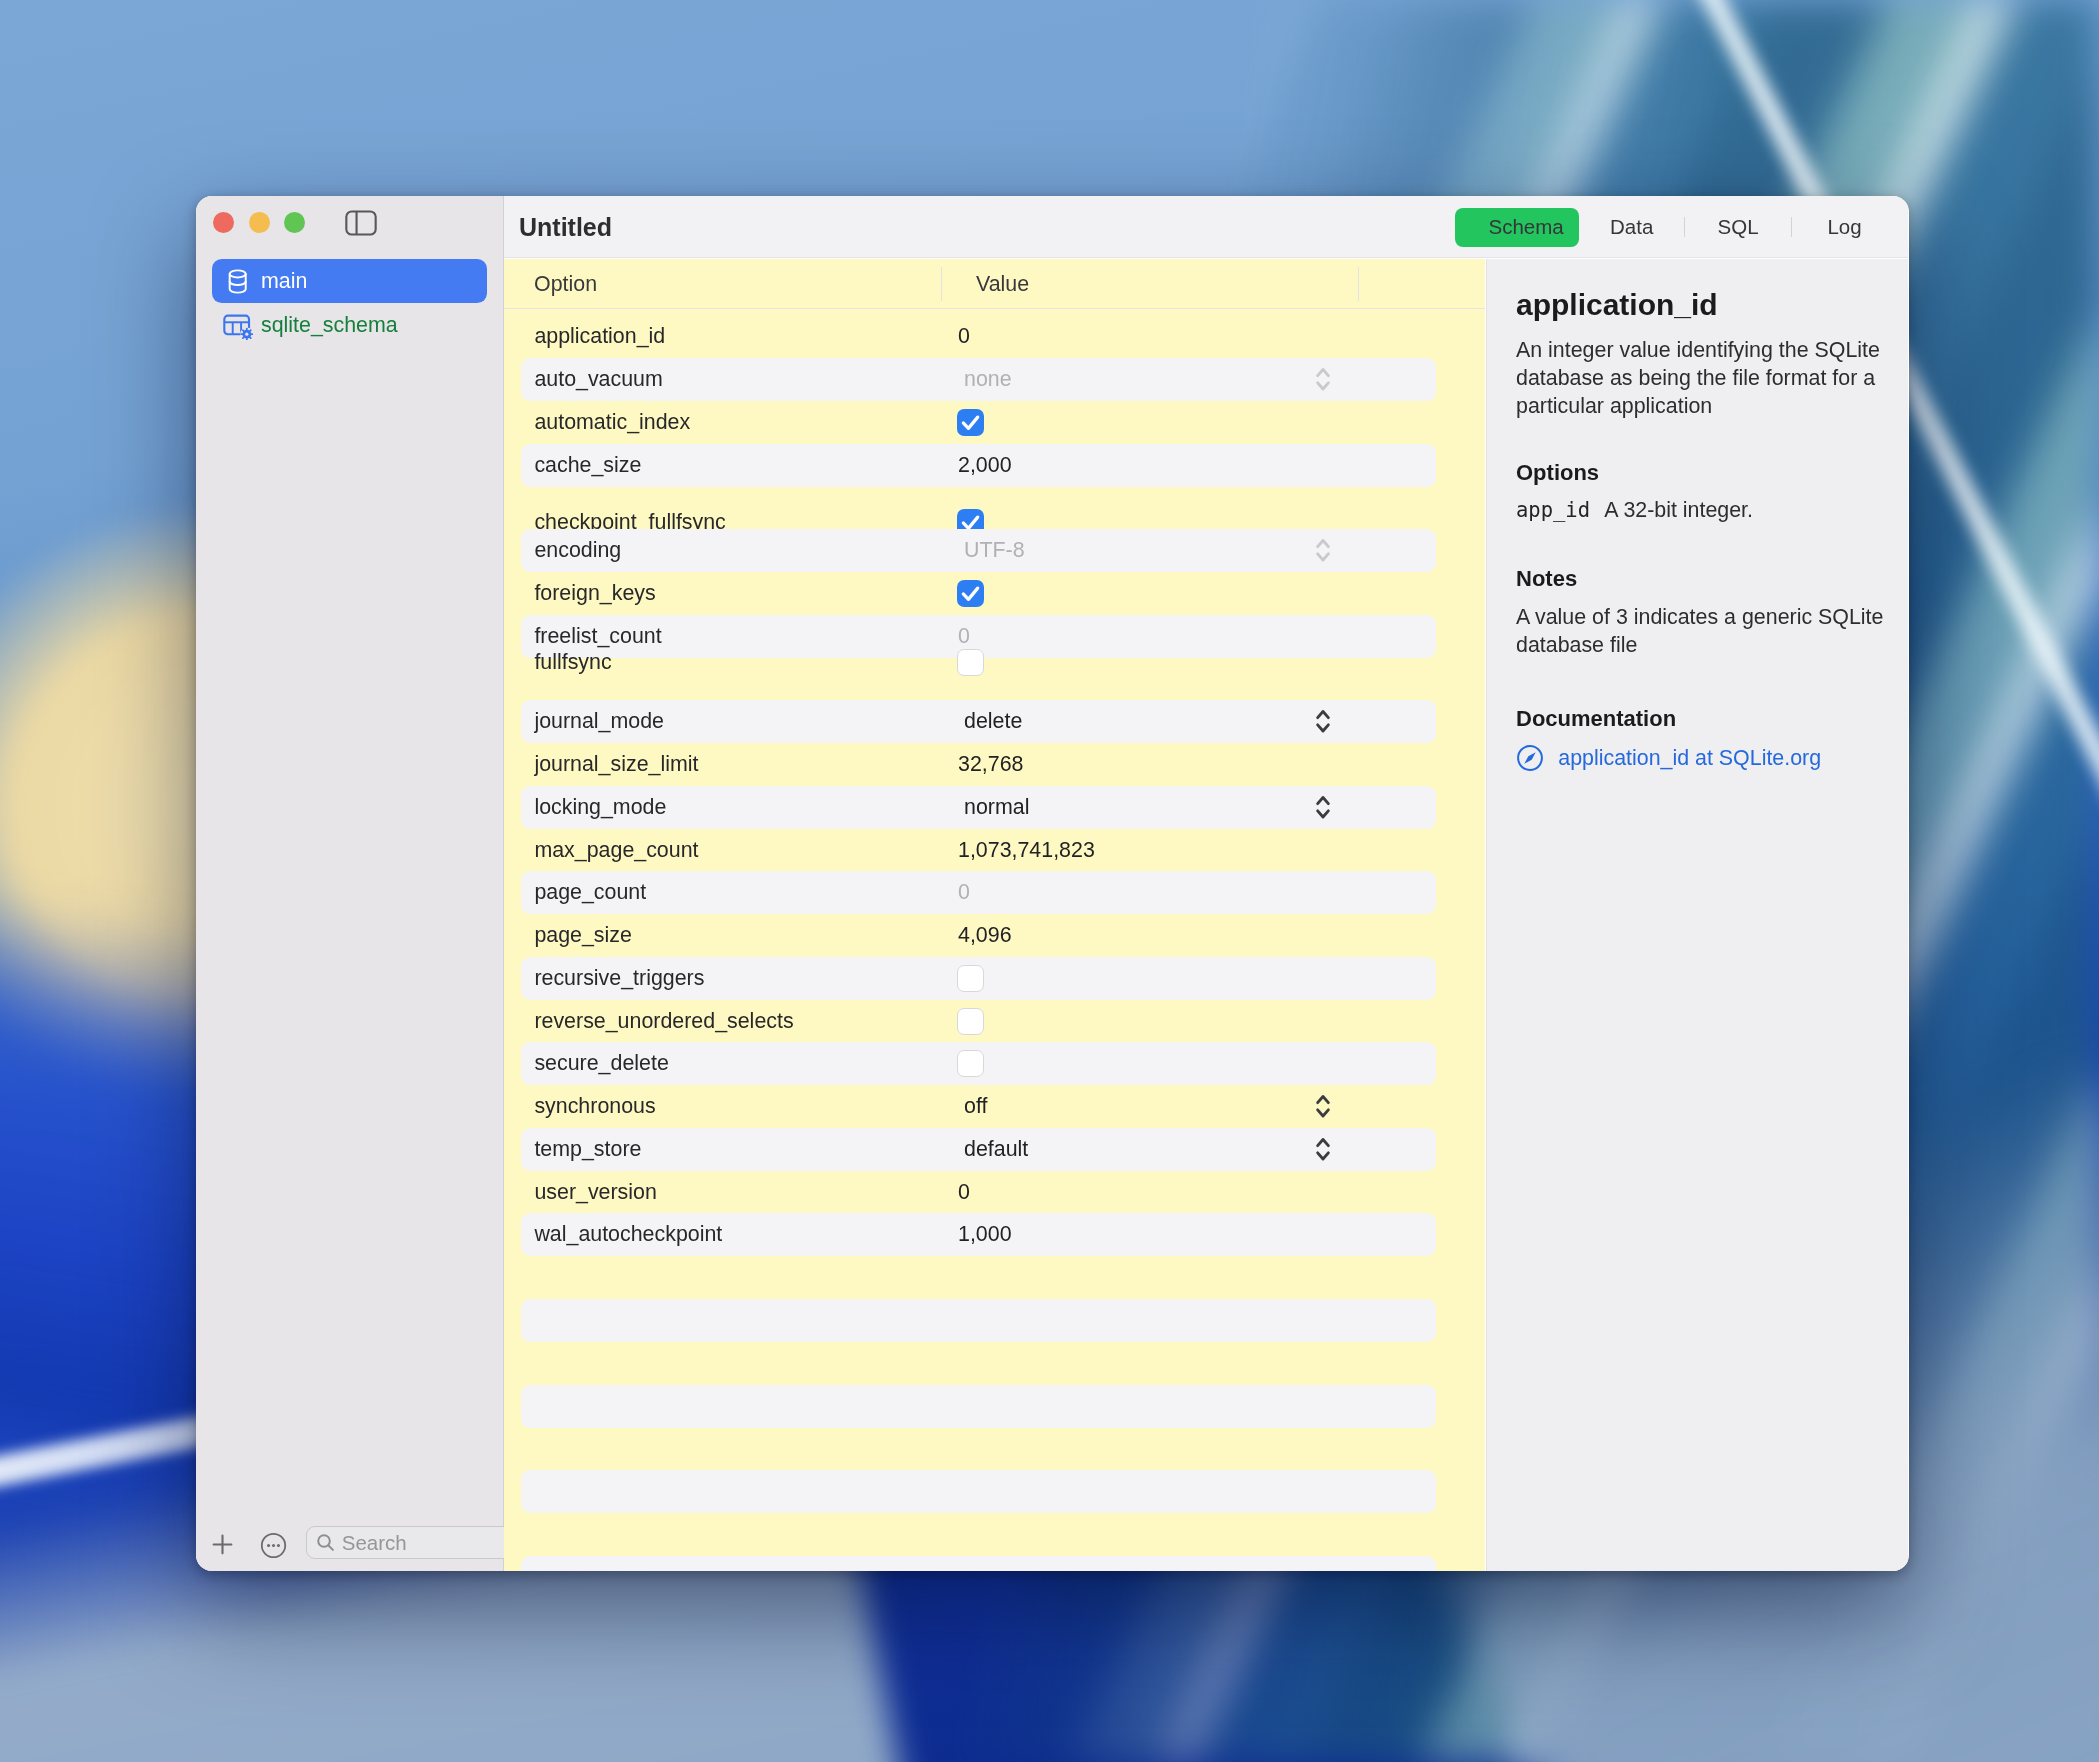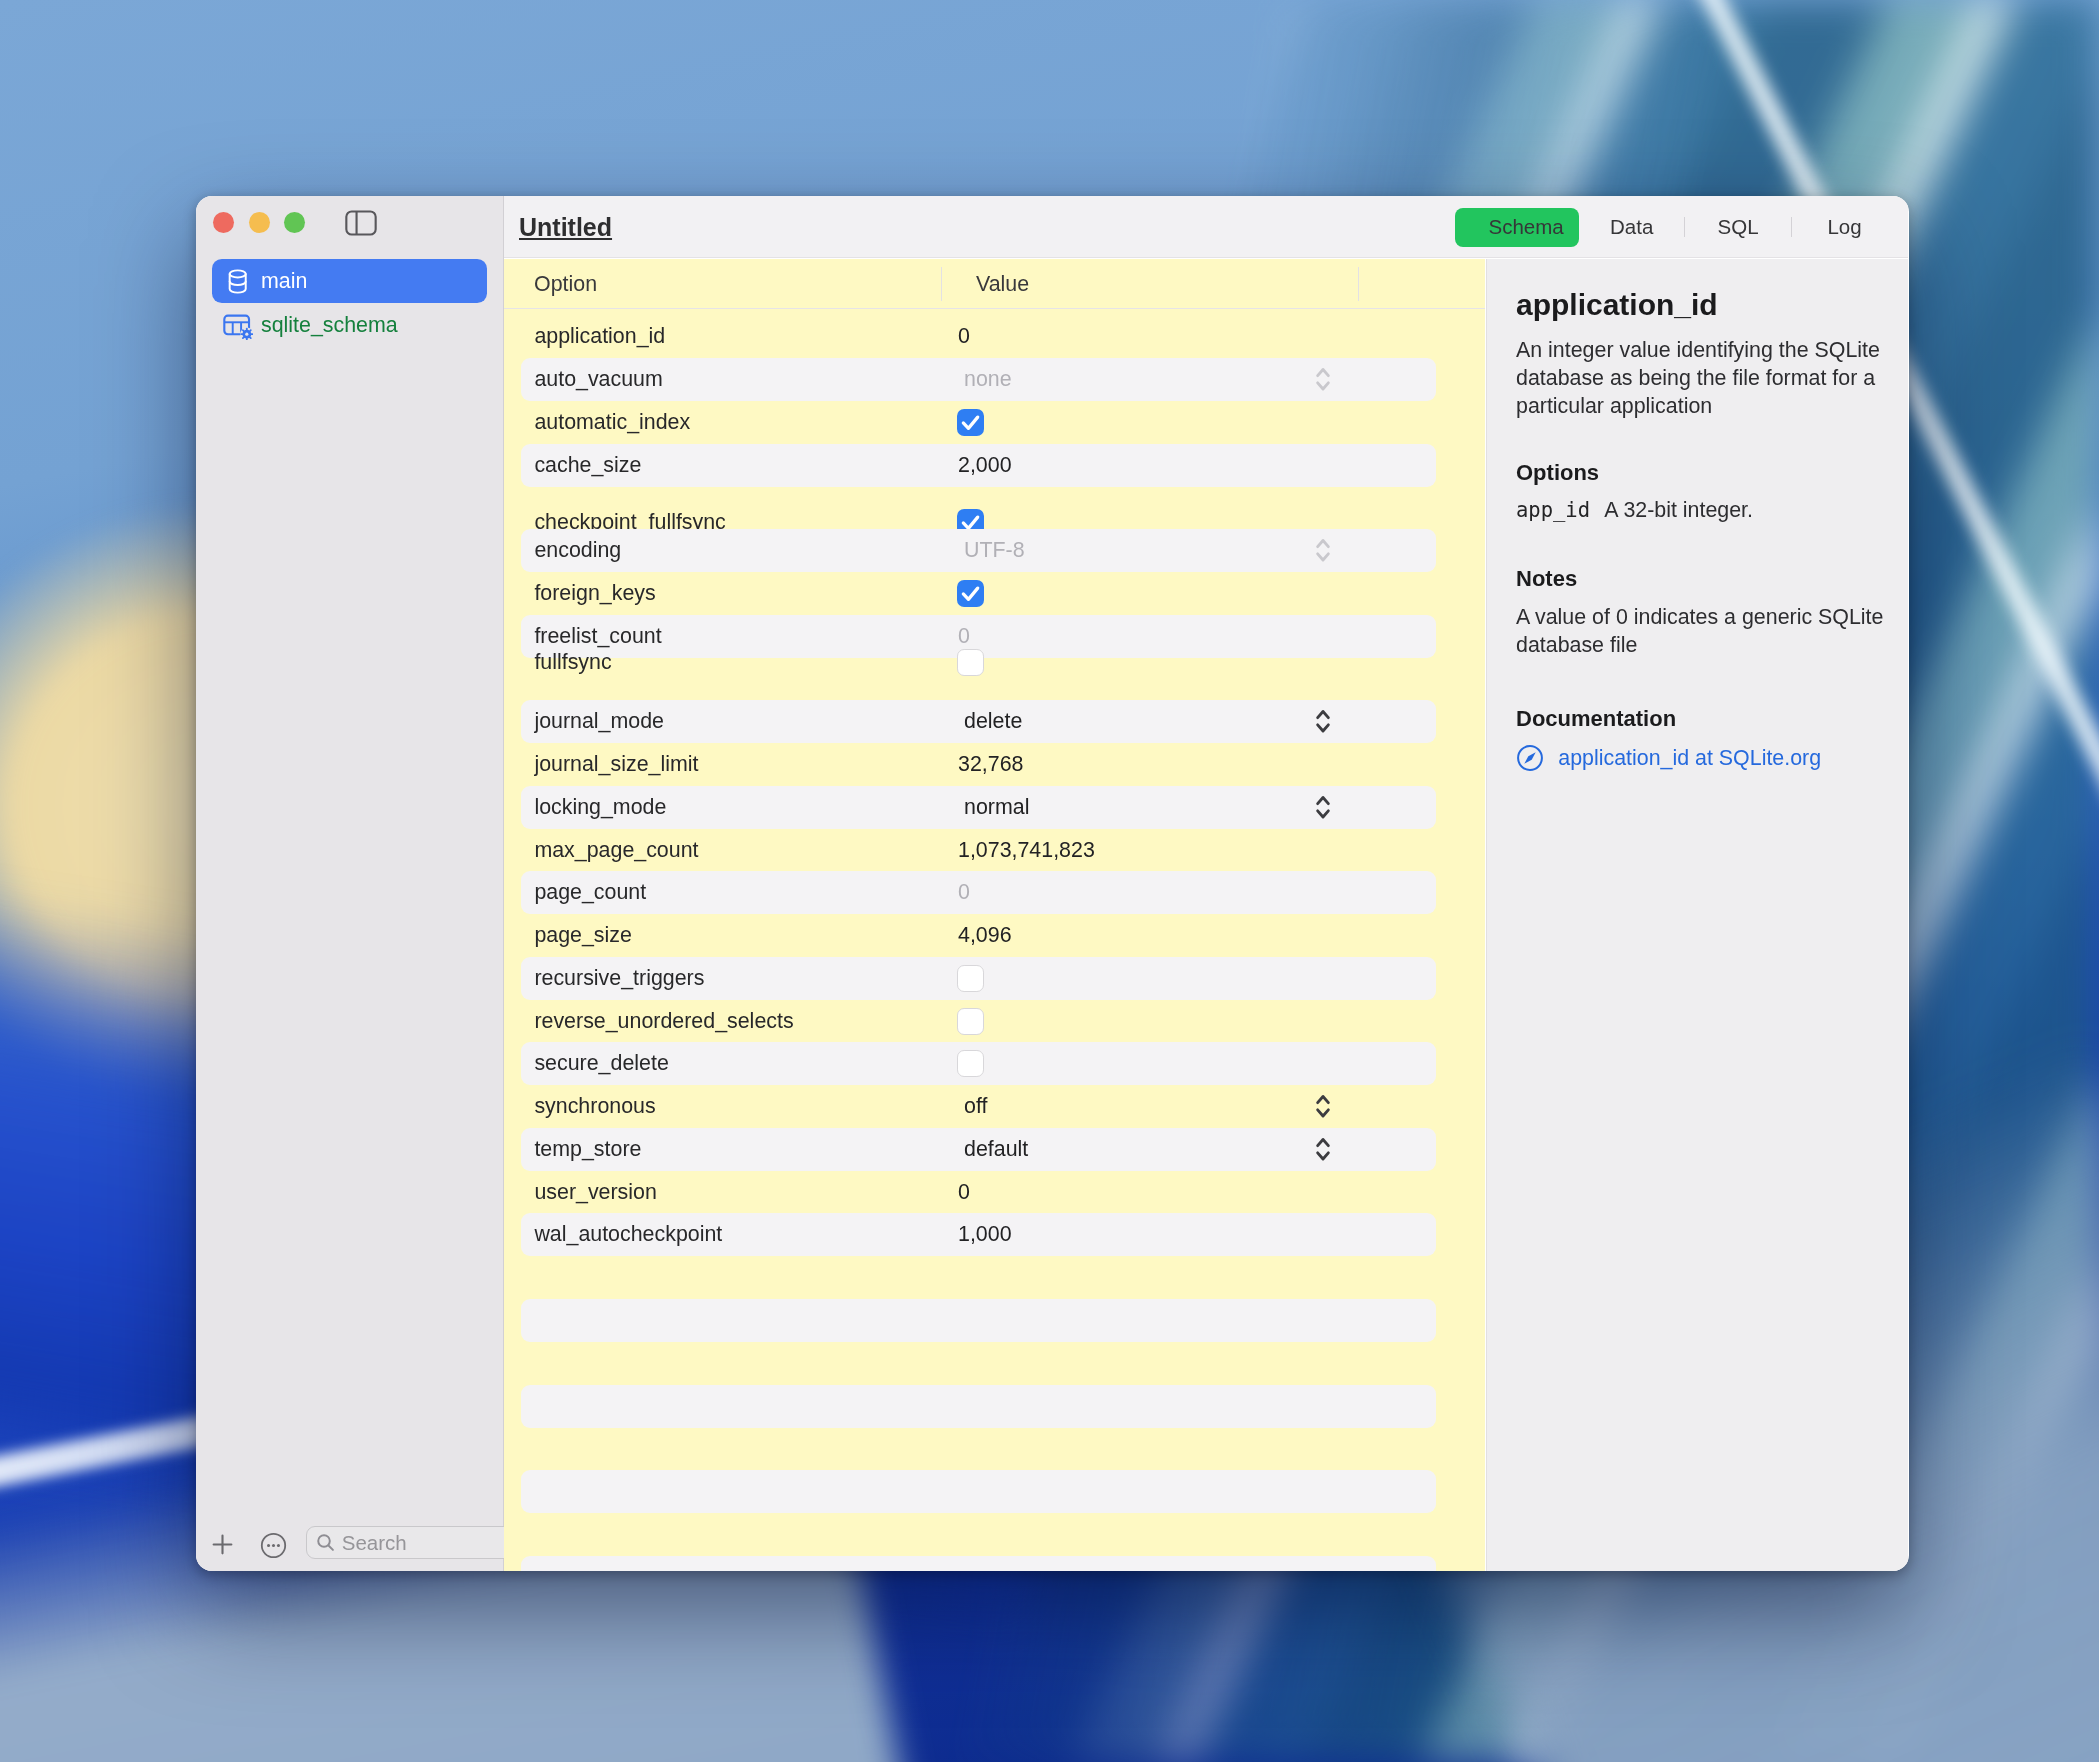--- a/index.html
+++ b/index.html
@@ -58,21 +58,21 @@
   .more-btn{position:absolute;left:64px;bottom:12.5px;width:27px;height:27px;color:#6b6a6e;}
   .search-box{position:absolute;left:110px;bottom:11.6px;width:214px;height:33px;border-radius:9px;
     background:#e9e8ea;border:0.9px solid #c9c8cb;display:flex;align-items:center;box-sizing:border-box;}
   .search-box .mag{width:19.6px;height:19.6px;margin:0 6.2px 0 9px;color:#8e8d93;flex:none;}
   .search-box .ph{font-size:20.5px;color:#969599;}
 
   
   .toolbar{position:absolute;left:308px;top:0;width:1404px;height:62px;background:#f2f1f3;
     border-bottom:0.9px solid #e4e2e5;box-sizing:border-box;}
   .win-title{position:absolute;left:15px;top:0;height:62px;display:flex;align-items:center;
-    font-size:25px;font-weight:bold;color:#2e2e30;text-decoration:underline;}
+    font-size:25px;font-weight:bold;color:#2e2e30;}
   .tabs{position:absolute;right:10.7px;top:11.6px;width:442px;height:39px;display:flex;align-items:center;}
   .seg{position:relative;flex:1;height:39px;display:flex;align-items:center;justify-content:center;
     font-size:20.5px;color:#363638;border-radius:8px;cursor:default;}
   .seg.selected{background:#22c55e;padding-left:18px;}
   .seg-sep{width:0.9px;height:19.6px;background:#d4d2d6;flex:none;}
 
   
   .main{position:absolute;left:308px;top:63px;width:981px;height:1312px;background:#fef9c3;}
   .thead{position:absolute;left:0;top:0;width:100%;height:50px;border-bottom:0.9px solid #e6e4e7;box-sizing:border-box;}
   .th{position:absolute;top:0;height:50px;display:flex;align-items:center;font-size:21.4px;color:#39393c;}
@@ -359,21 +359,21 @@
     </div>
 
     <aside class="inspector">
       <div class="insp-title">application_id</div>
       <div class="insp-desc">An integer value identifying the SQLite database as being the file format for a particular application</div>
       <div class="insp-h">Options</div>
       <div class="insp-opt">
         <span class="term">app_id</span><span>A 32-bit integer.</span>
       </div>
       <div class="insp-h notes">Notes</div>
-      <div class="insp-notes">A value of 0 indicates a generic SQLite database file</div>
+      <div class="insp-notes">A value of 3 indicates a generic SQLite database file</div>
       <div class="insp-h docs">Documentation</div>
       <div class="doc-link">
         <span class="compass">
           <svg viewBox="0 0 31 31" width="28" height="28" fill="none" stroke="currentColor" stroke-width="2.2">
             <circle cx="15.5" cy="15.5" r="13.2"></circle>
             <path d="M21.8 9.2 L13.6 13.6 L9.2 21.8 L17.4 17.4 Z" fill="currentColor" stroke="none"></path>
           </svg>
         </span>
         <a href="#">application_id at SQLite.org</a>
       </div>

